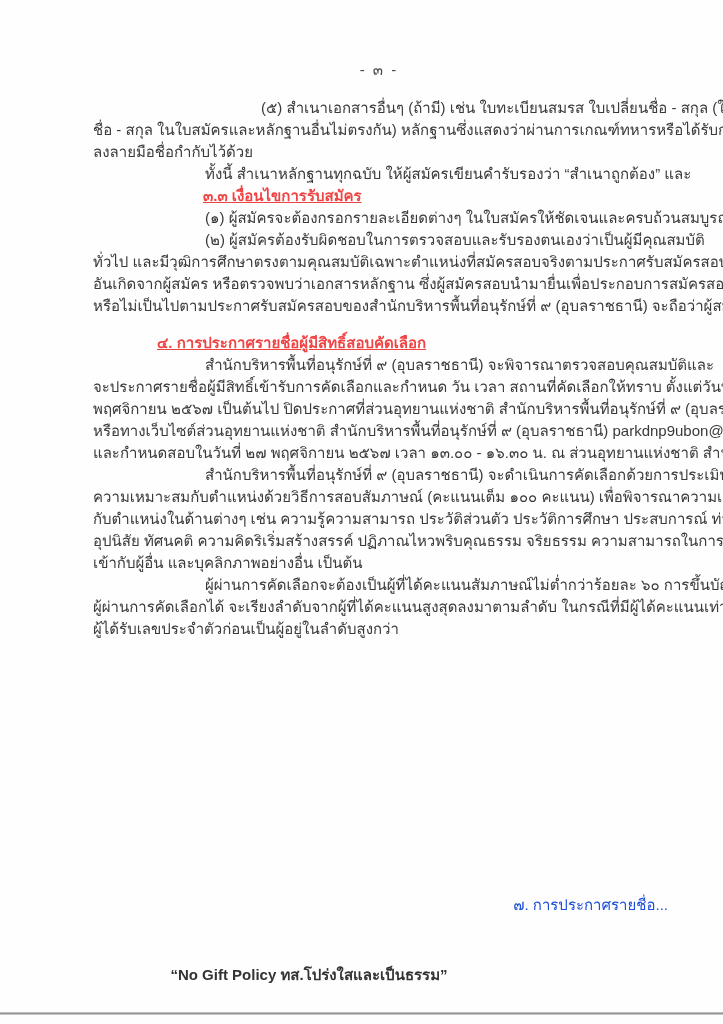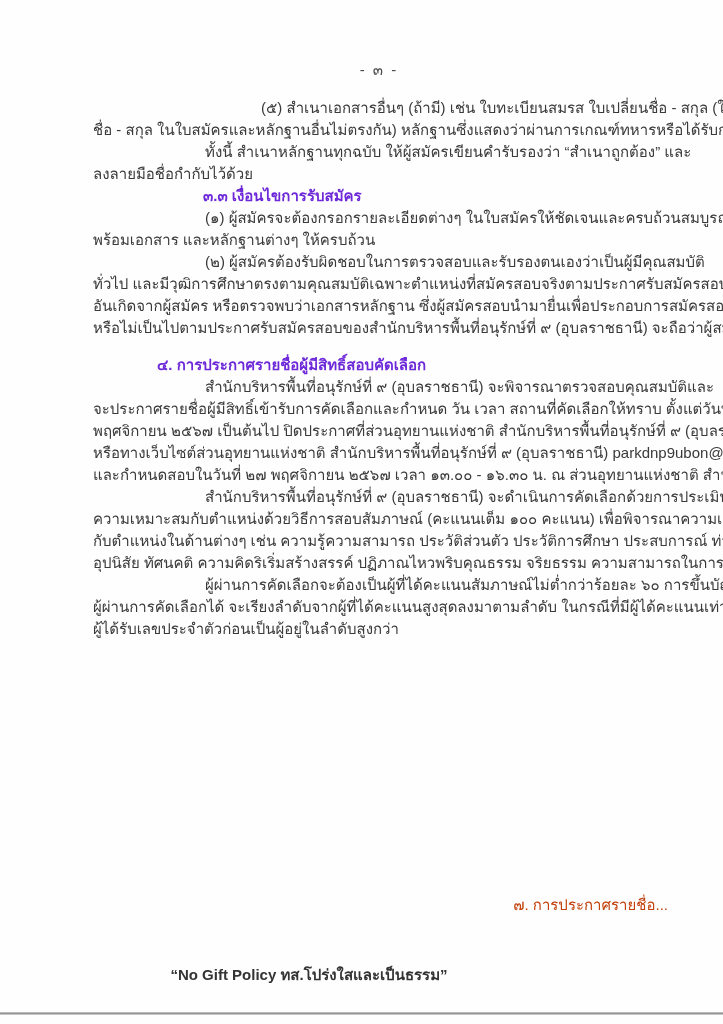--- a/index.html
+++ b/index.html
@@ -34,34 +34,35 @@
   }
   .block { margin: 0; }
   .block.gap { margin-top: 15px; }
   .line {
     font-size: 15px;
     line-height: 22px;
     white-space: nowrap;
   }
   .heading .line {
     font-weight: bold;
-    color: #6d28d9;
+    color: #ef4444;
+    text-decoration: underline;
   }
   .indent-deep  { padding-left: 168px; }
   .indent-mid   { padding-left: 112px; }
   .indent-hsub  { padding-left: 110px; }
   .indent-hmain { padding-left: 64px; }
   .continuation {
     position: absolute;
     top: 893px;
     left: 93px;
     width: 575px;
     text-align: right;
     font-size: 15px;
-    color: #c2410c;
+    color: #1d4ed8;
   }
   .footer-quote {
     position: absolute;
     top: 963px;
     left: 0;
     width: 618px;
     text-align: center;
     font-size: 15px;
     font-weight: 600;
     color: #333333;
@@ -80,29 +81,28 @@
 
 <div class="page">
   <div class="page-number">- ๓ -</div>
 
   <div class="doc-body" id="doc-body">
       <div class="block para">
         <div class="line indent-deep">(๕) สำเนาเอกสารอื่นๆ (ถ้ามี) เช่น ใบทะเบียนสมรส ใบเปลี่ยนชื่อ - สกุล (ในกรณีที่</div>
         <div class="line">ชื่อ - สกุล ในใบสมัครและหลักฐานอื่นไม่ตรงกัน) หลักฐานซึ่งแสดงว่าผ่านการเกณฑ์ทหารหรือได้รับการยกเว้น</div>
       </div>
       <div class="block para">
+        <div class="line">ลงลายมือชื่อกำกับไว้ด้วย</div>
         <div class="line indent-mid">ทั้งนี้ สำเนาหลักฐานทุกฉบับ ให้ผู้สมัครเขียนคำรับรองว่า “สำเนาถูกต้อง” และ</div>
-        <div class="line">ลงลายมือชื่อกำกับไว้ด้วย</div>
       </div>
       <div class="block heading">
         <div class="line indent-hsub">๓.๓ เงื่อนไขการรับสมัคร</div>
       </div>
       <div class="block para">
         <div class="line indent-mid">(๑) ผู้สมัครจะต้องกรอกรายละเอียดต่างๆ ในใบสมัครให้ชัดเจนและครบถ้วนสมบูรณ์</div>
-        <div class="line">พร้อมเอกสาร และหลักฐานต่างๆ ให้ครบถ้วน</div>
       </div>
       <div class="block para">
         <div class="line indent-mid">(๒) ผู้สมัครต้องรับผิดชอบในการตรวจสอบและรับรองตนเองว่าเป็นผู้มีคุณสมบัติ</div>
         <div class="line">ทั่วไป และมีวุฒิการศึกษาตรงตามคุณสมบัติเฉพาะตำแหน่งที่สมัครสอบจริงตามประกาศรับสมัครสอบ</div>
         <div class="line">อันเกิดจากผู้สมัคร หรือตรวจพบว่าเอกสารหลักฐาน ซึ่งผู้สมัครสอบนำมายื่นเพื่อประกอบการสมัครสอบไม่ตรง</div>
         <div class="line">หรือไม่เป็นไปตามประกาศรับสมัครสอบของสำนักบริหารพื้นที่อนุรักษ์ที่ ๙ (อุบลราชธานี) จะถือว่าผู้สมัคร</div>
       </div>
       <div class="block heading gap">
         <div class="line indent-hmain">๔. การประกาศรายชื่อผู้มีสิทธิ์สอบคัดเลือก</div>
       </div>
@@ -111,20 +111,21 @@
         <div class="line">จะประกาศรายชื่อผู้มีสิทธิ์เข้ารับการคัดเลือกและกำหนด วัน เวลา สถานที่คัดเลือกให้ทราบ ตั้งแต่วันที่ ๒๖</div>
         <div class="line">พฤศจิกายน ๒๕๖๗ เป็นต้นไป ปิดประกาศที่ส่วนอุทยานแห่งชาติ สำนักบริหารพื้นที่อนุรักษ์ที่ ๙ (อุบลราชธานี)</div>
         <div class="line">หรือทางเว็บไซต์ส่วนอุทยานแห่งชาติ สำนักบริหารพื้นที่อนุรักษ์ที่ ๙ (อุบลราชธานี) parkdnp9ubon@hotmail.com</div>
         <div class="line">และกำหนดสอบในวันที่ ๒๗ พฤศจิกายน ๒๕๖๗ เวลา ๑๓.๐๐ - ๑๖.๓๐ น. ณ ส่วนอุทยานแห่งชาติ  สำนักบริหาร</div>
       </div>
       <div class="block para">
         <div class="line indent-mid">สำนักบริหารพื้นที่อนุรักษ์ที่ ๙ (อุบลราชธานี) จะดำเนินการคัดเลือกด้วยการประเมิน</div>
         <div class="line">ความเหมาะสมกับตำแหน่งด้วยวิธีการสอบสัมภาษณ์ (คะแนนเต็ม ๑๐๐ คะแนน) เพื่อพิจารณาความเหมาะสม</div>
         <div class="line">กับตำแหน่งในด้านต่างๆ เช่น ความรู้ความสามารถ ประวัติส่วนตัว ประวัติการศึกษา ประสบการณ์ ท่วงทีวาจา</div>
         <div class="line">อุปนิสัย ทัศนคติ ความคิดริเริ่มสร้างสรรค์ ปฏิภาณไหวพริบคุณธรรม จริยธรรม ความสามารถในการปรับตัว</div>
+        <div class="line">เข้ากับผู้อื่น และบุคลิกภาพอย่างอื่น เป็นต้น</div>
       </div>
       <div class="block para">
         <div class="line indent-mid">ผู้ผ่านการคัดเลือกจะต้องเป็นผู้ที่ได้คะแนนสัมภาษณ์ไม่ต่ำกว่าร้อยละ ๖๐ การขึ้นบัญชี</div>
         <div class="line">ผู้ผ่านการคัดเลือกได้ จะเรียงลำดับจากผู้ที่ได้คะแนนสูงสุดลงมาตามลำดับ ในกรณีที่มีผู้ได้คะแนนเท่ากันจะให้</div>
         <div class="line">ผู้ได้รับเลขประจำตัวก่อนเป็นผู้อยู่ในลำดับสูงกว่า</div>
       </div>
     </div>
 
   <div class="continuation">๗. การประกาศรายชื่อ...</div>
 

